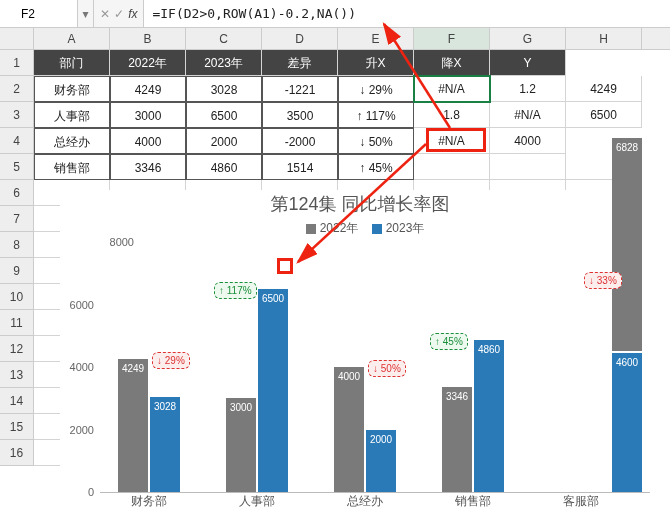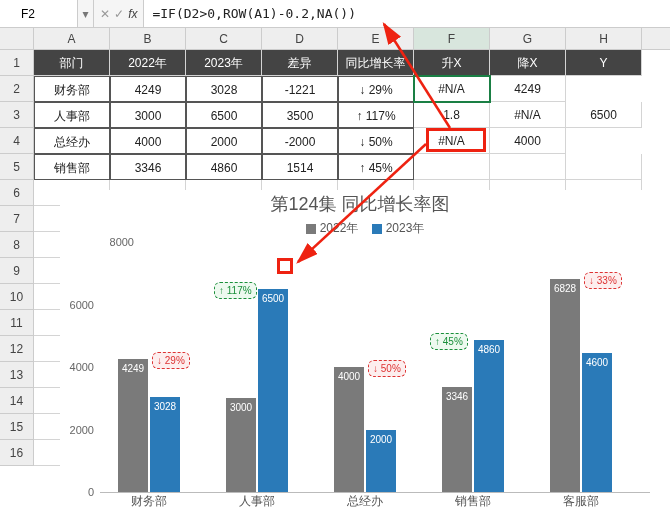--- a/index.html
+++ b/index.html
@@ -175,33 +175,33 @@
     <div class="col-h">H</div>
   </div>
 
 <div class="grid">
     <div class="row">
       <div class="row-h">1</div>
       <div class="cell hdr-cell">部门</div>
       <div class="cell hdr-cell">2022年</div>
       <div class="cell hdr-cell">2023年</div>
       <div class="cell hdr-cell">差异</div>
-      <div class="cell hdr-cell">同比增长率</div>
       <div class="cell hdr-cell">升X</div>
       <div class="cell hdr-cell">降X</div>
       <div class="cell hdr-cell">Y</div>
     </div>
     <div class="row">
       <div class="row-h">2</div>
       <div class="cell tbl-cell">财务部</div>
       <div class="cell tbl-cell">4249</div>
       <div class="cell tbl-cell">3028</div>
       <div class="cell tbl-cell">-1221</div>
       <div class="cell tbl-cell">↓ 29%</div>
       <div class="cell active-cell">#N/A</div>
+      <div class="cell">1.2</div>
       <div class="cell">4249</div>
     </div>
     <div class="row">
       <div class="row-h">3</div>
       <div class="cell tbl-cell">人事部</div>
       <div class="cell tbl-cell">3000</div>
       <div class="cell tbl-cell">6500</div>
       <div class="cell tbl-cell">3500</div>
       <div class="cell tbl-cell">↑ 117%</div>
       <div class="cell">1.8</div>
@@ -397,21 +397,21 @@
       <div class="bar-group" style="left: 328px;">
         <div class="bar gray" style="height: 104.562px;">
           <div class="lbl">3346</div>
         </div>
         <div class="bar blue" style="height: 151.875px;">
           <div class="lbl">4860</div>
         </div>
       </div>
       <div class="xcat" style="left: 328px;">销售部</div>
       <div class="pct-badge pct-up" style="left: 330px; bottom: 141.875px;">↑ 45%</div>
-      <div class="bar-group" style="left: 436px;">
+      <div class="bar-group" style="left: 452px; flex-direction: column;">
         <div class="bar gray" style="height: 213.375px;">
           <div class="lbl">6828</div>
         </div>
         <div class="bar blue" style="height: 139px;">
           <div class="lbl">4600</div>
         </div>
       </div>
       <div class="xcat" style="left: 436px;">客服部</div>
       <div class="pct-badge pct-dn" style="left: 484px; bottom: 203.375px;">↓ 33%</div>
     </div>

